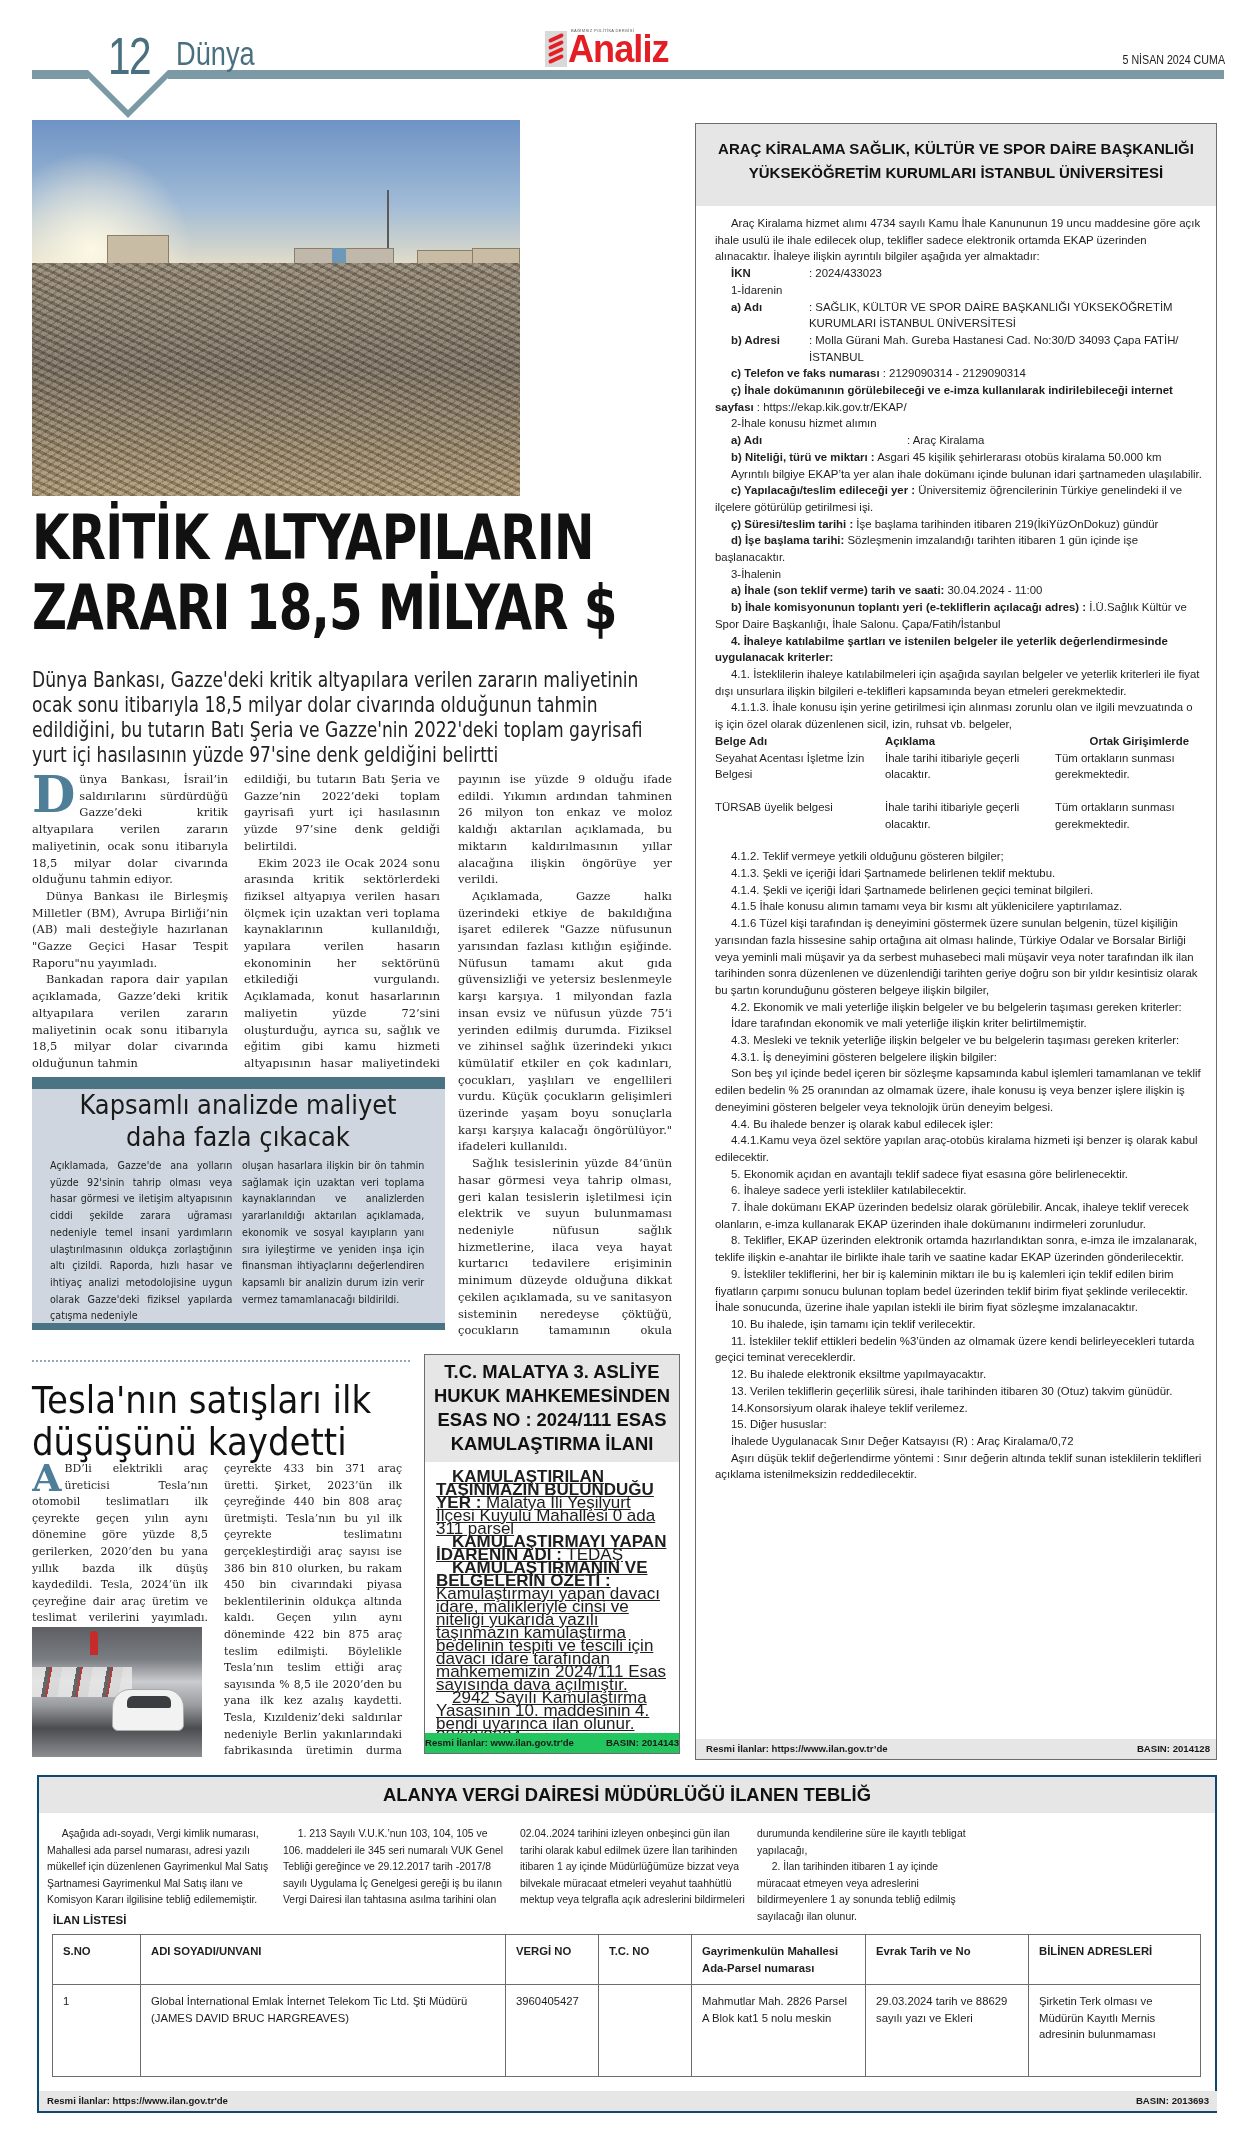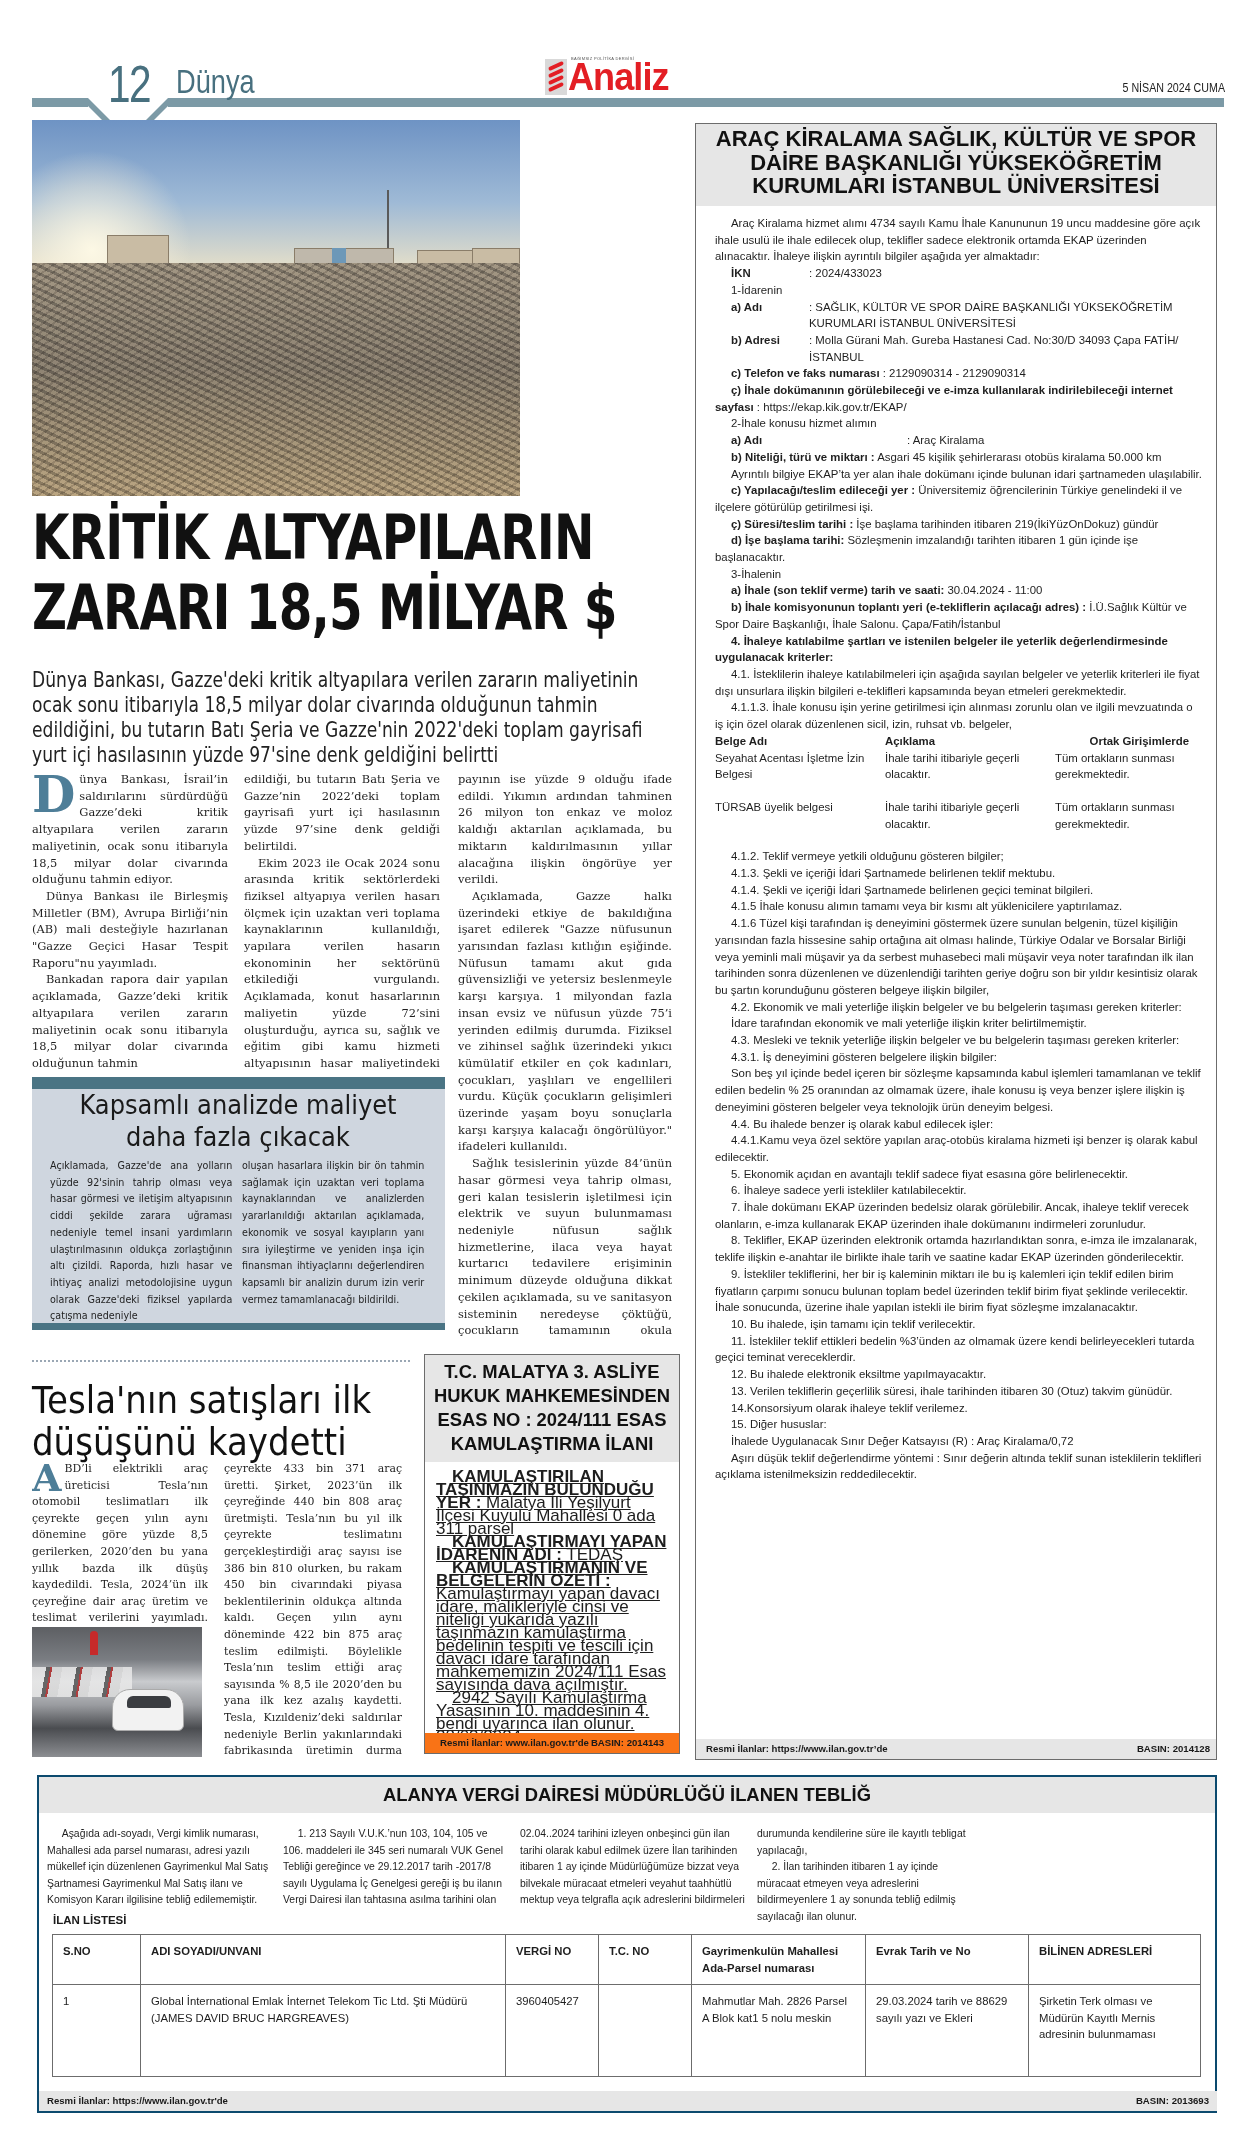--- a/index.html
+++ b/index.html
@@ -1,20 +1,20 @@
 <!DOCTYPE html>
 <html><head>
 <meta charset="utf-8">
 <style>
   * { box-sizing: border-box; margin: 0; padding: 0; }
   html, body { width: 1247px; height: 2135px; background: #ffffff; overflow: hidden; }
   body { position: relative; font-family: "Liberation Sans", sans-serif; color: #1a1a1a; }
 
   
-  .hdr { position: absolute; left: 0; top: 0; width: 1247px; height: 110px; margin-top: 28px; }
+  .hdr { position: absolute; left: 0; top: 0; width: 1247px; height: 110px; }
   .hdr .pagenum { position: absolute; left: 108px; top: 26px; font-family: "Liberation Sans", sans-serif; font-size: 52px; color: #48707f; letter-spacing: -2px; transform: scaleX(0.78); transform-origin: left top; }
   .hdr .section { position: absolute; left: 176px; top: 34px; font-size: 34px; color: #48707f; transform: scaleX(0.8); transform-origin: left top; }
   .hdr .rule { position: absolute; left: 32px; top: 70px; width: 1192px; height: 9px; background: #7c9aa6; }
   .hdr .chevron { position: absolute; left: 80px; top: 70px; width: 0; height: 0; border-left: 48px solid transparent; border-right: 48px solid transparent; border-top: 48px solid #7c9aa6; }
   .hdr .chevron-in { position: absolute; left: 88px; top: 70px; width: 0; height: 0; border-left: 40px solid transparent; border-right: 40px solid transparent; border-top: 40px solid #ffffff; }
   .hdr .gapmask { position: absolute; left: 88px; top: 70px; width: 80px; height: 9px; background: #fff; }
   .logo { position: absolute; left: 545px; top: 30px; height: 38px; display: flex; align-items: center; }
   .logo .mark { width: 22px; height: 36px; background: #d9d9d9; position: relative; }
   .logo .mark i { position: absolute; left: 3px; width: 16px; height: 4px; background: #e31e24; border-radius: 2px; transform: rotate(-25deg); }
   .logo .word { font-family: "Liberation Sans", sans-serif; font-weight: bold; font-size: 38px; color: #e31e24; letter-spacing: -1px; line-height: 36px; margin-left: 1px; transform: scaleX(0.95); transform-origin: left; }
@@ -67,25 +67,25 @@
   .photo-tesla .car { position: absolute; left: 80px; top: 62px; width: 72px; height: 42px; border-radius: 18px 18px 6px 6px; background: #f2f2f2; border: 1px solid #aaa; }
   .photo-tesla .car i { position: absolute; left: 14px; top: 6px; width: 44px; height: 12px; background: #3b3d41; border-radius: 6px 6px 2px 2px; }
   .photo-tesla .row { position: absolute; left: 0; top: 40px; width: 100px; height: 30px; background: repeating-linear-gradient(100deg, #e9e9e9 0 14px, #555 14px 18px, #b02a2a 18px 20px, #ddd 20px 30px); opacity: .85; }
   .photo-tesla .red { position: absolute; left: 58px; top: 4px; width: 8px; height: 24px; background: #c62a2a; border-radius: 4px 4px 0 0; }
 
   
   .court { position: absolute; left: 424px; top: 1354px; width: 256px; height: 400px; border: 1px solid #6c6c6c; font-family: "Liberation Sans", sans-serif; }
   .court .hd { background: #e6e6e6; padding: 5px 4px 6px; text-align: center; font-weight: bold; font-size: 18.4px; line-height: 24px; color: #111; }
   .court .bd { padding: 8px 10px 0 11px; font-size: 17px; line-height: 13px; color: #1e1e1e; text-decoration: underline; }
   .court .bd p { text-indent: 16px; }
-  .court .ft { position: absolute; left: 0; bottom: 0; width: 254px; height: 20px; background: #f97316; font-size: 9.6px; font-weight: bold; line-height: 20px; padding: 0 15px; display: flex; justify-content: space-between; transform: none; }
+  .court .ft { position: absolute; left: 0; bottom: 0; width: 254px; height: 20px; background: #22c55e; font-size: 9.6px; font-weight: bold; line-height: 20px; padding: 0 0; display: flex; justify-content: space-between; transform: none; }
 
   
   .tender { position: absolute; left: 695px; top: 123px; width: 522px; height: 1637px; border: 1px solid #6c6c6c; font-family: "Liberation Sans", sans-serif; }
-  .tender .hd { background: #e6e6e6; height: 82px; padding-top: 3px; text-align: center; font-weight: bold; font-size: 22px; line-height: 23.5px; color: #111; }
+  .tender .hd { background: #e6e6e6; height: 82px; padding-top: 13px; text-align: center; font-weight: bold; font-size: 15px; line-height: 23.5px; color: #111; }
   .tender .bd { padding: 9px 14px 0 19px; font-size: 11.4px; line-height: 16.7px; color: #1e1e1e; }
   .tender .bd p { text-indent: 16px; }
   .tender .kv { display: flex; padding-left: 16px; }
   .tender .kv .k { font-weight: bold; width: 78px; flex: none; }
   .tender .kv .v { flex: 1; }
   .tender .kv.wide .k { width: 176px; }
   .tender b { font-weight: bold; }
   .tender table.docs { width: 488px; border-collapse: collapse; margin: 0 0 0 0; font-size: 11.4px; line-height: 16.7px; }
   .tender table.docs th { font-weight: bold; text-align: left; padding: 0; }
   .tender table.docs td { vertical-align: top; padding: 0 0 16px 0; }

